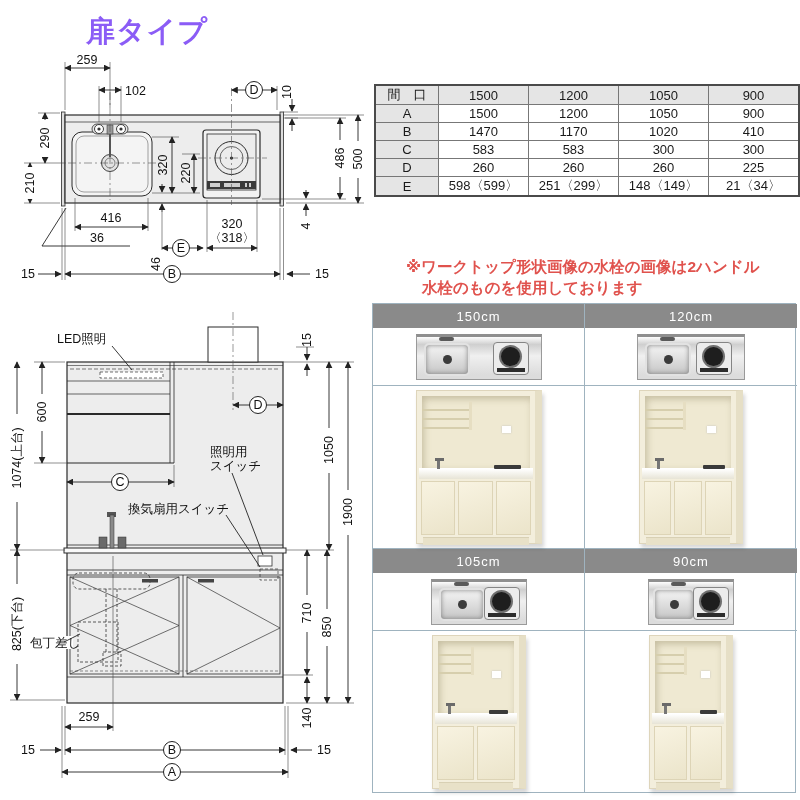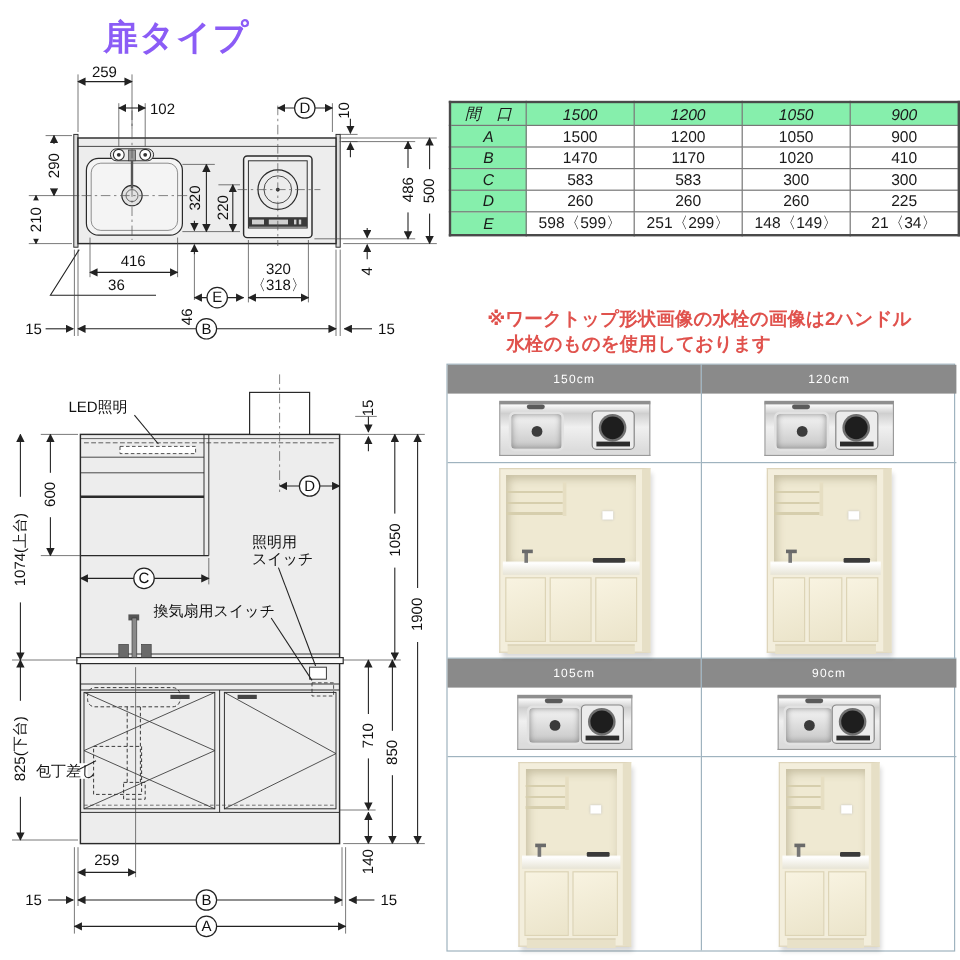--- a/index.html
+++ b/index.html
@@ -9,39 +9,39 @@
   .title{position:absolute;left:58px;top:12px;font-size:29px;font-weight:bold;color:#8b5cf6;letter-spacing:1px;margin-left:28px;}
   
   svg{font-family:"Liberation Sans","DejaVu Sans",sans-serif;}
   svg text{fill:#111;font-size:12.5px;}
   .dimline{stroke:#222;stroke-width:0.9;fill:none;}
   .extline{stroke:#444;stroke-width:0.6;fill:none;}
   .body-ln{stroke:#2a2a2a;fill:none;}
   
   .spec{position:absolute;left:374px;top:84px;border-collapse:collapse;table-layout:fixed;}
   .spec td{border:1px solid #777;height:17px;text-align:center;font-size:13px;padding:0;}
-  .spec tr.hd td, .spec td.rowhd{background:#86efac;font-style:italic;}
+  .spec tr.hd td, .spec td.rowhd{background:#e5e5e5;}
   .spec{border:2px solid #4a4a4a;}
   .c0{width:62px;} .cN{width:89px;}
   
   .notes{position:absolute;left:372px;top:201px;font-size:13px;line-height:18px;color:#111;}
   .notes .l2{padding-left:17px;}
   .circ-e{display:inline-block;width:15px;height:15px;border:1px solid #222;border-radius:50%;
           font-size:10.5px;line-height:14px;text-align:center;vertical-align:-2px;}
   
   .warn{position:absolute;left:388px;top:256px;font-size:15.5px;font-weight:bold;color:#e0524d;line-height:21px;margin-left:18px;}
   .warn .l2{padding-left:16px;}
   
   .gallery{position:absolute;left:372px;top:303px;width:424px;background:#fff;
            display:grid;grid-template-columns:212px 212px;grid-template-rows:245px 243px;
            border:1px solid #9fb3bf;box-sizing:border-box;}
   .g-cell{box-sizing:border-box;display:flex;flex-direction:column;}
   .g-cell.br{border-right:1px solid #9fb3bf;}
   .g-cell.bb{border-bottom:1px solid #9fb3bf;}
-  .g-head{height:24px;background:#8a8a8a;color:#fff;font-size:10px;letter-spacing:1px;
+  .g-head{height:24px;background:#8a8a8a;color:#fff;font-size:13px;letter-spacing:1px;
           display:flex;align-items:center;justify-content:center;}
   .g-counter{height:57px;border-bottom:1px solid #9fb3bf;display:flex;align-items:center;justify-content:center;}
   .g-product{flex:1;display:flex;align-items:center;justify-content:center;}
   
   .cstrip{position:relative;height:42px;border:1px solid #9a9a9a;border-top:3px solid #8f8f8f;
           background:linear-gradient(180deg,#fdfdfd,#cfcfcf 18%,#f0f0f0 45%,#dcdcdc 90%);}
   .cstrip .sink{position:absolute;left:7px;top:6px;width:42px;height:29px;border-radius:5px;
           background:linear-gradient(#f5f5f5,#c6c6c6);border:2px solid #e2e2e2;box-shadow:inset 0 0 5px #7f7f7f;}
   .cstrip .sink::after{content:"";position:absolute;left:50%;top:50%;width:9px;height:9px;margin:-4px 0 0 -4px;
           border-radius:50%;background:#3b3b3b;}

